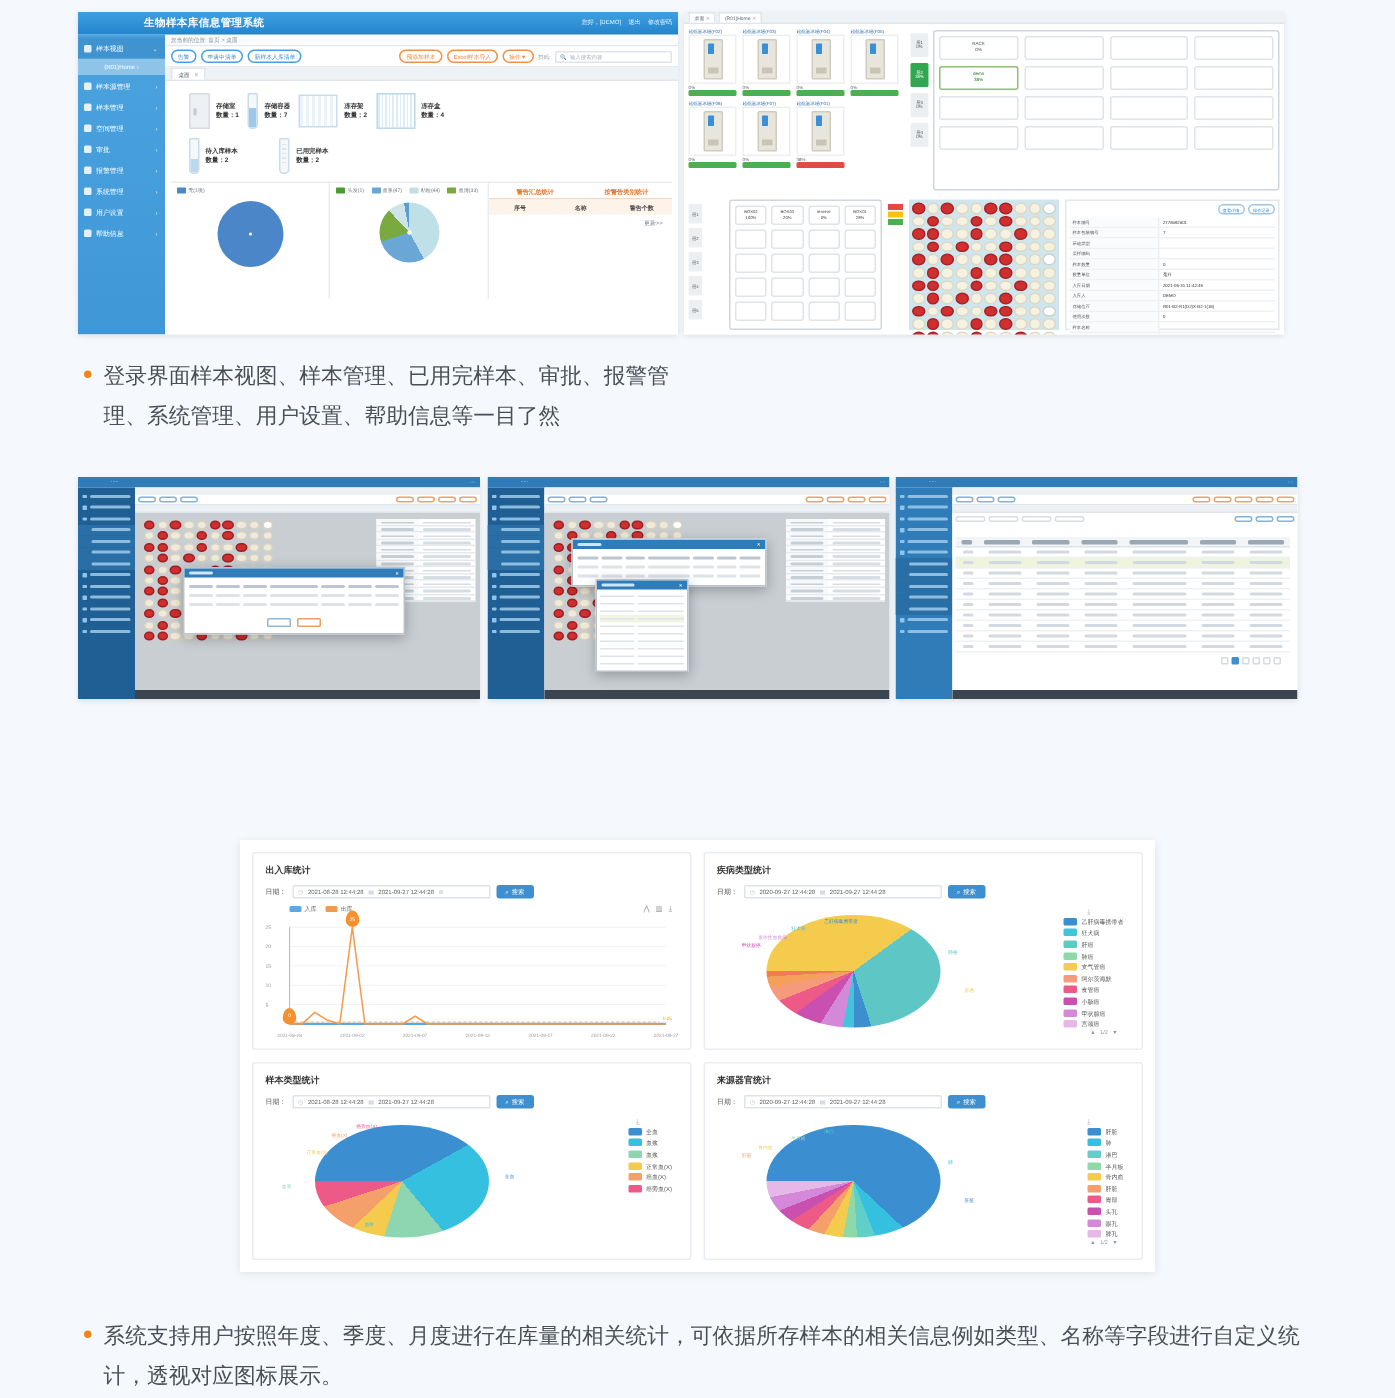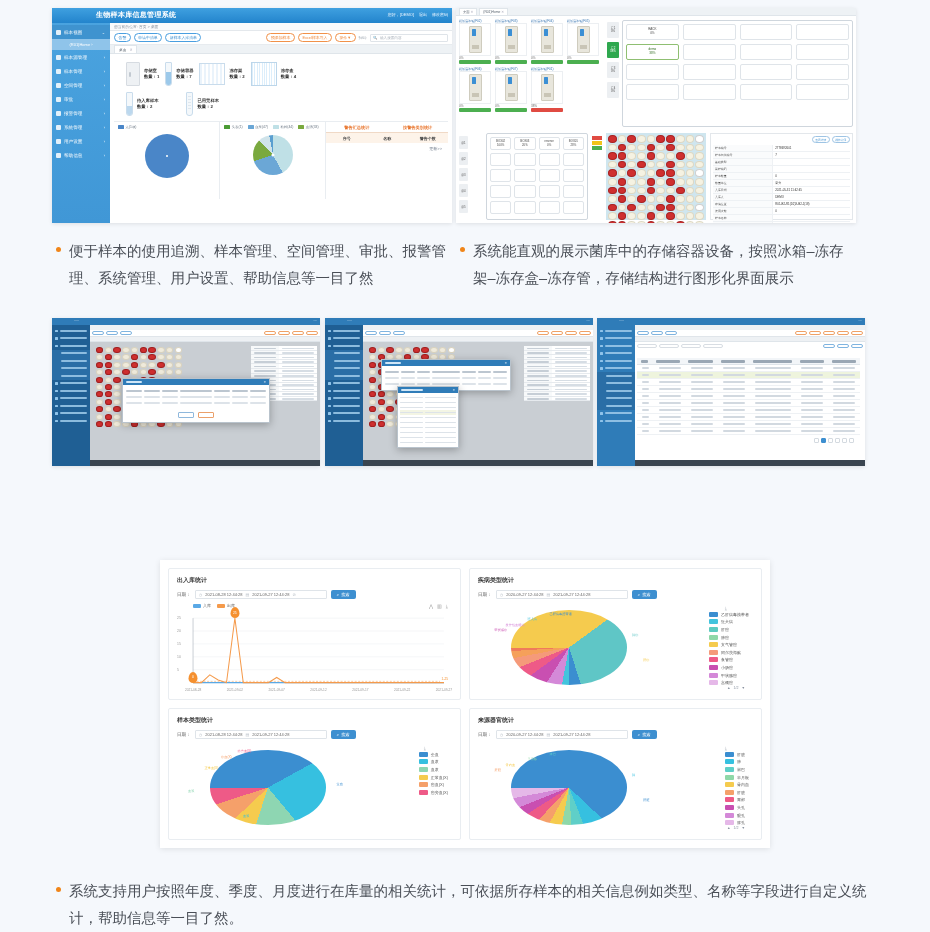--- a/index.html
+++ b/index.html
@@ -842,25 +842,21 @@
               <span></span>
             </div>
 
         </div>
       </div>
     </div>
   </div>
 
   <div class="cap cap1">
     <div class="dot"></div>
-    <div class="txt">便于样本的使用追溯、样本管理、空间管理、审批、报警管理、系统管理、用户设置、帮助信息等一目了然</div>
-  </div>
-  <div class="cap cap2">
-    <div class="dot"></div>
-    <div class="txt">系统能直观的展示菌库中的存储容器设备，按照冰箱–冻存架–冻存盒–冻存管，存储结构进行图形化界面展示</div>
+    <div class="txt">登录界面样本视图、样本管理、已用完样本、审批、报警管理、系统管理、用户设置、帮助信息等一目了然</div>
   </div>
 
   <div class="shot s2a">
     <div class="mini">
       <div class="mini-top">
           <span class="t">·····</span>
           <span class="r">····</span>
         </div>
       <div class="mini-body">
         <div class="mini-side">
@@ -1973,16 +1969,16 @@
           <div class="pie-dl" style="left: 26%; top: 10%; color: rgb(95, 207, 200);">淋巴</div>
           <div class="pie-dl" style="left: 18%; top: 16%; color: rgb(143, 216, 168);">半月板</div>
           <div class="pie-dl" style="left: 10%; top: 22%; color: rgb(245, 203, 78);">骨内血</div>
           <div class="pie-dl" style="left: 6%; top: 28%; color: rgb(245, 160, 106);">肝脏</div>
         </div>
     </div>
   </div>
 
   <div class="cap cap4">
     <div class="dot"></div>
-    <div class="txt">系统支持用户按照年度、季度、月度进行在库量的相关统计，可依据所存样本的相关信息例如类型、名称等字段进行自定义统计，帮助信息等一目了然。</div>
+    <div class="txt">系统支持用户按照年度、季度、月度进行在库量的相关统计，可依据所存样本的相关信息例如类型、名称等字段进行自定义统计，透视对应图标展示。</div>
   </div>
 
 </div>
 
 </body></html>

